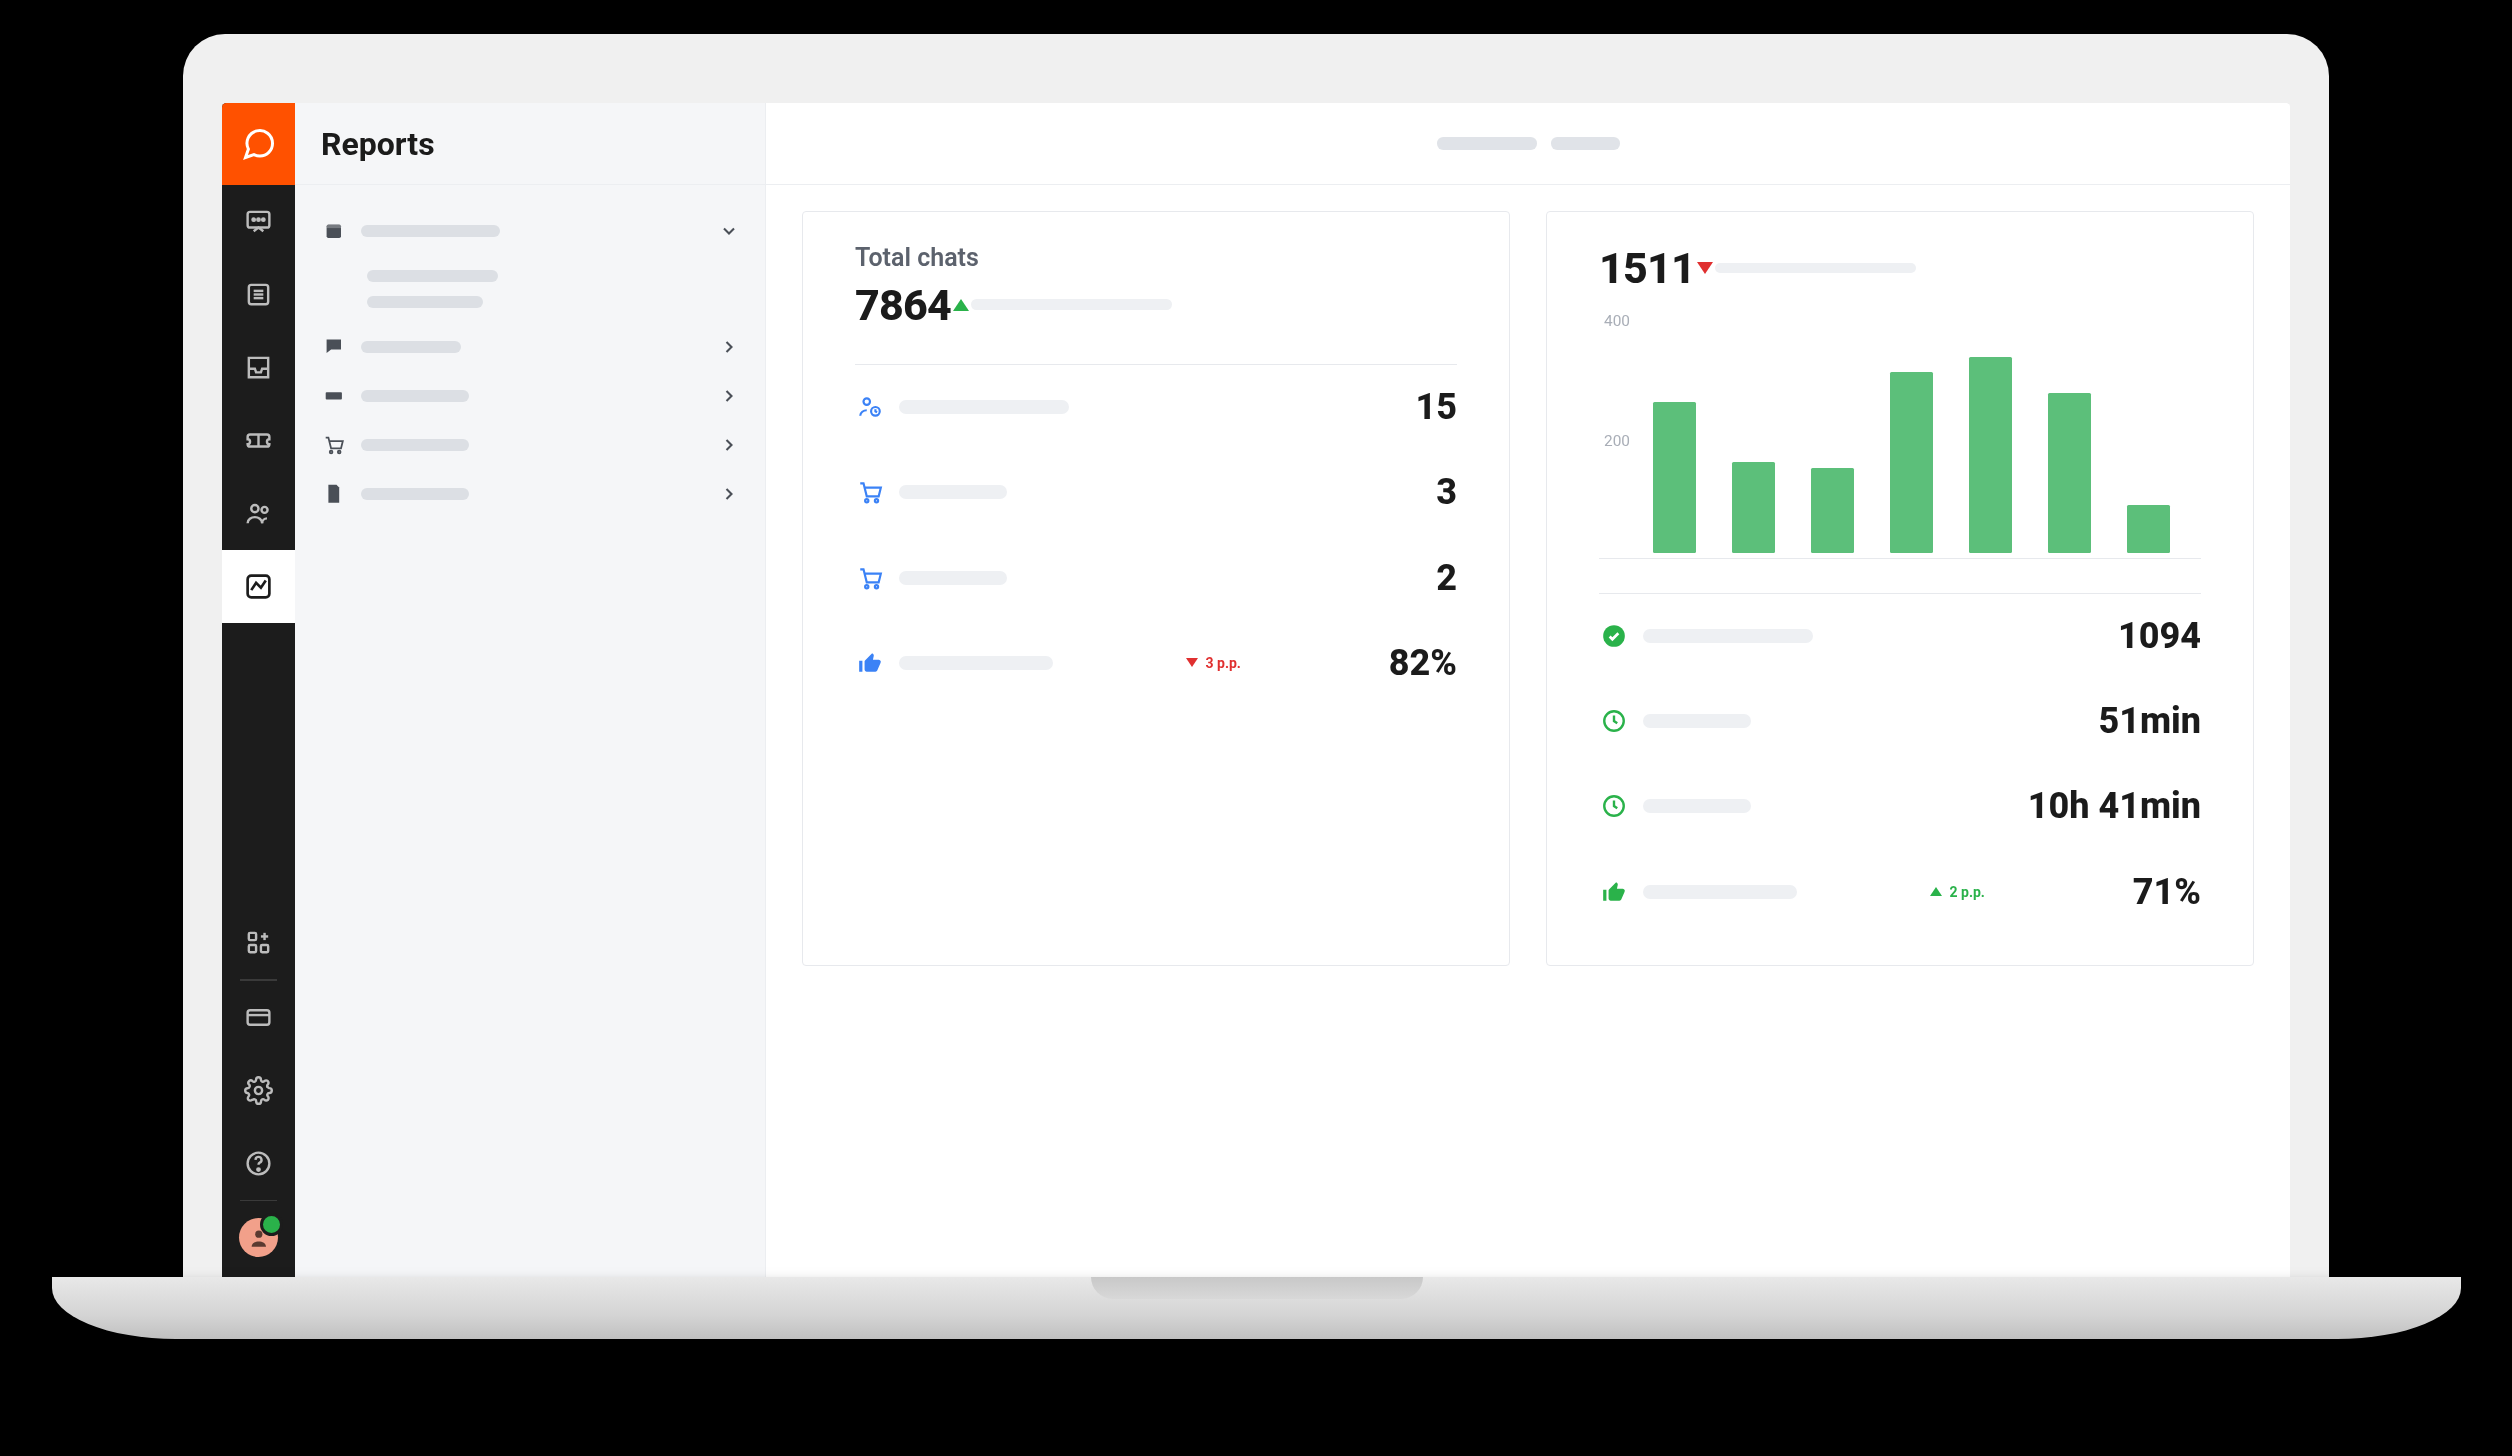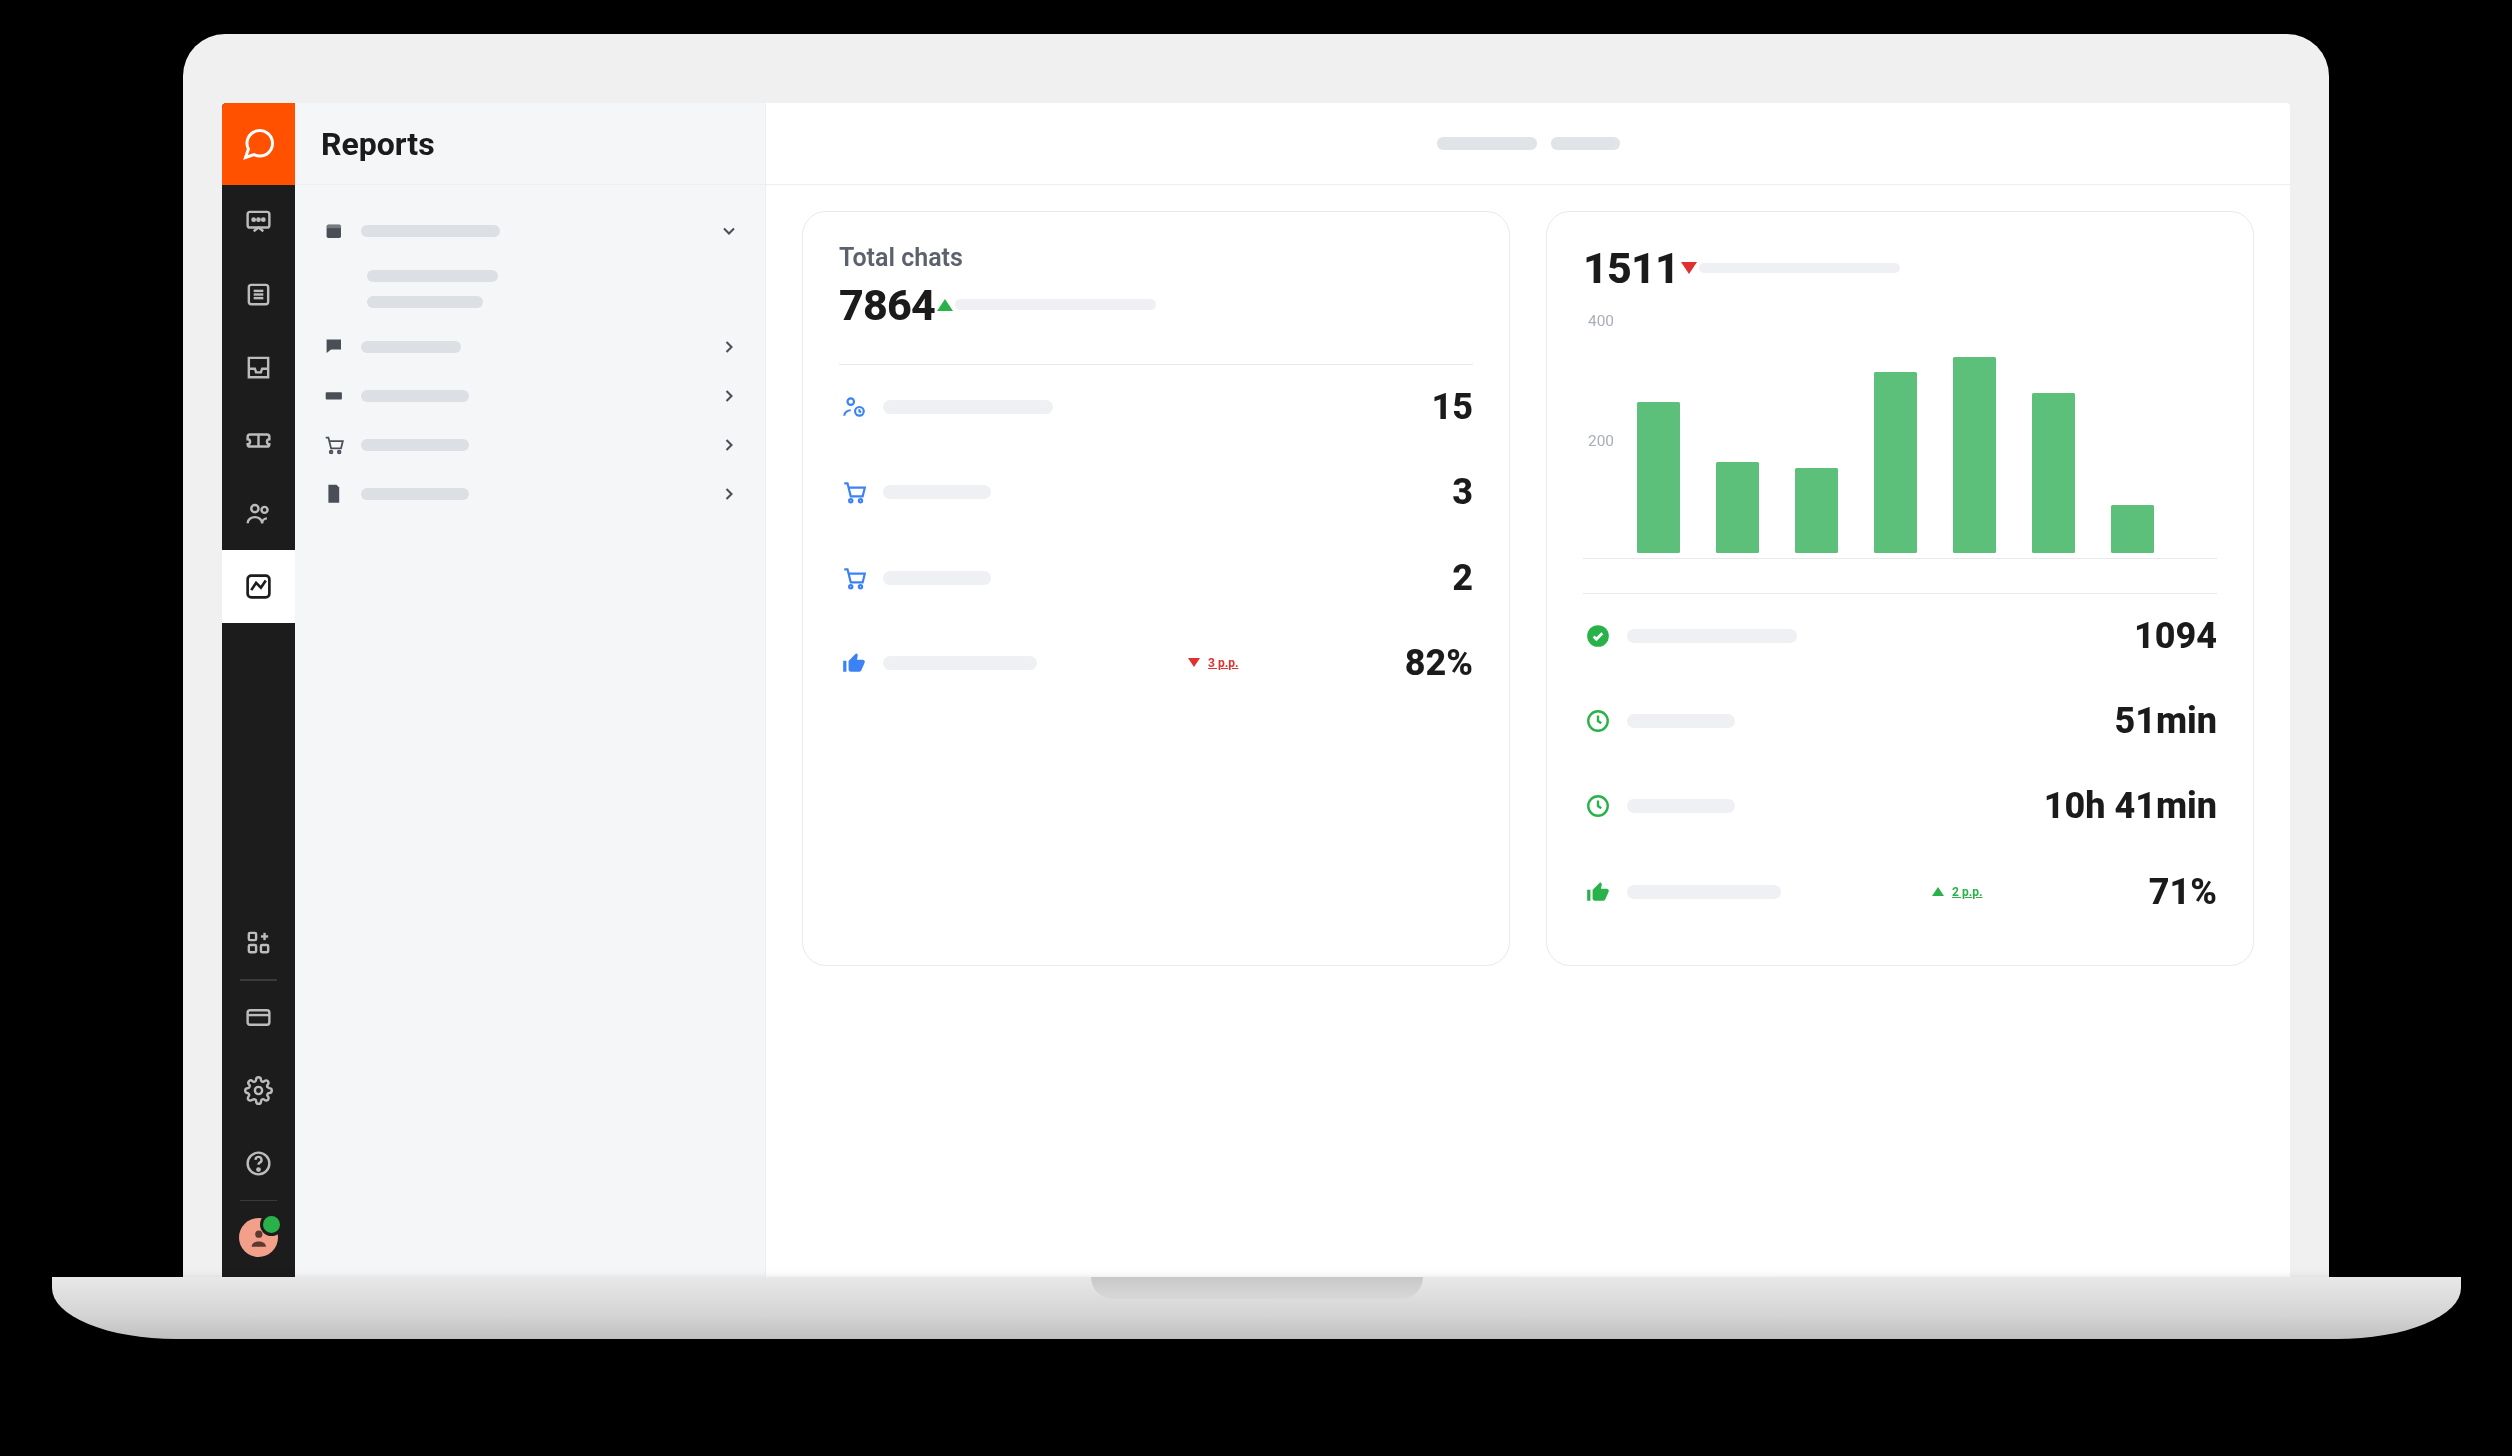--- a/index.html
+++ b/index.html
@@ -29,42 +29,42 @@
 .sn-item .bar{height:12.4px; background:#dcdfe4; border-radius:6.2px; margin-left:14px;}
 .sn-item .chev{margin-left:auto; color:#4a4f57;}
 .sn-sub{padding-left:46px;}
 .sn-sub .bar{height:12.4px; background:#dcdfe4; border-radius:6.2px; margin:14px 0;}
 
 .main { flex:1; background:#fff; display:flex; flex-direction:column;}
 .topbar { height:82px; border-bottom:0.8px solid #eceef1; display:flex; align-items:center; justify-content:center; gap:14px;}
 .tb-ph{height:12.4px; background:#e0e3e8; border-radius:6.2px;}
 
 .cards { padding:26px 36px; display:flex; gap:36px; }
-.card { flex:1; border:0.8px solid #e7e9ed; border-radius:24px; padding:31px 36px; }
+.card { flex:1; border:0.8px solid #e7e9ed; border-radius:4px; padding:31px 52px; }
 .card-title { font-size:25px; color:#5c626d; font-weight:600; margin-bottom:7.7px;}
 .card-value-row{display:flex; align-items:center; gap:2px;}
 .card-value { font-size:43px; font-weight:800; color:#1b1b1b; letter-spacing:-0.8px;}
 .tri-up{width:0;height:0;border-left:8.5px solid transparent;border-right:8.5px solid transparent;border-bottom:12.4px solid #2ab24a;}
 .tri-down{width:0;height:0;border-left:8.5px solid transparent;border-right:8.5px solid transparent;border-top:12.4px solid #e03030;}
 .ph-line{height:10.8px; background:#eef0f3; border-radius:5.4px;}
 
 .chart{margin-top:18.5px; border-bottom:1.5px solid #e7e9ed; height:247px; position:relative; padding-left:37px; padding-bottom:4.6px;}
 .y-axis{position:absolute; left:0; top:0; bottom:4.6px; display:flex; flex-direction:column; justify-content:space-between;}
 .y-lab{font-size:15.4px; color:#a9aeb7; text-align:right; width:31px;}
 .bars{display:flex; align-items:flex-end; height:100%; gap:36px; padding:0 17px;}
 .bar-col{width:43px; border-radius:1.5px;}
 .bar-blue{background:#3b82f6;}
 .bar-green{background:#5cbf7a;}
 
 .metrics{margin-top:34px; border-top:0.8px solid #e7e9ed;}
 .metric{display:flex; align-items:center; padding:21.6px 0;}
 .metric .m-ic{width:29px;height:29px; display:flex;align-items:center;justify-content:center;}
 .metric .m-ph{margin-left:15.4px; height:14px; border-radius:7px; background:#eef0f3;}
 .metric .m-val{margin-left:auto; font-size:36px; font-weight:800; color:#1b1b1b;}
-.delta{display:flex; align-items:center; gap:7.7px; font-size:12px; font-weight:700; margin-left:auto; margin-right:15.4px;text-decoration:underline;}
+.delta{display:flex; align-items:center; gap:7.7px; font-size:14px; font-weight:700; margin-left:auto; margin-right:15.4px;}
 .delta.up{color:#2ab24a;} .delta.down{color:#e03030;}
 
 svg{display:block;}
 </style>
 </head>
 <body>
 
 <div class="laptop-frame">
   <div class="bezel">
     <div class="screen">

